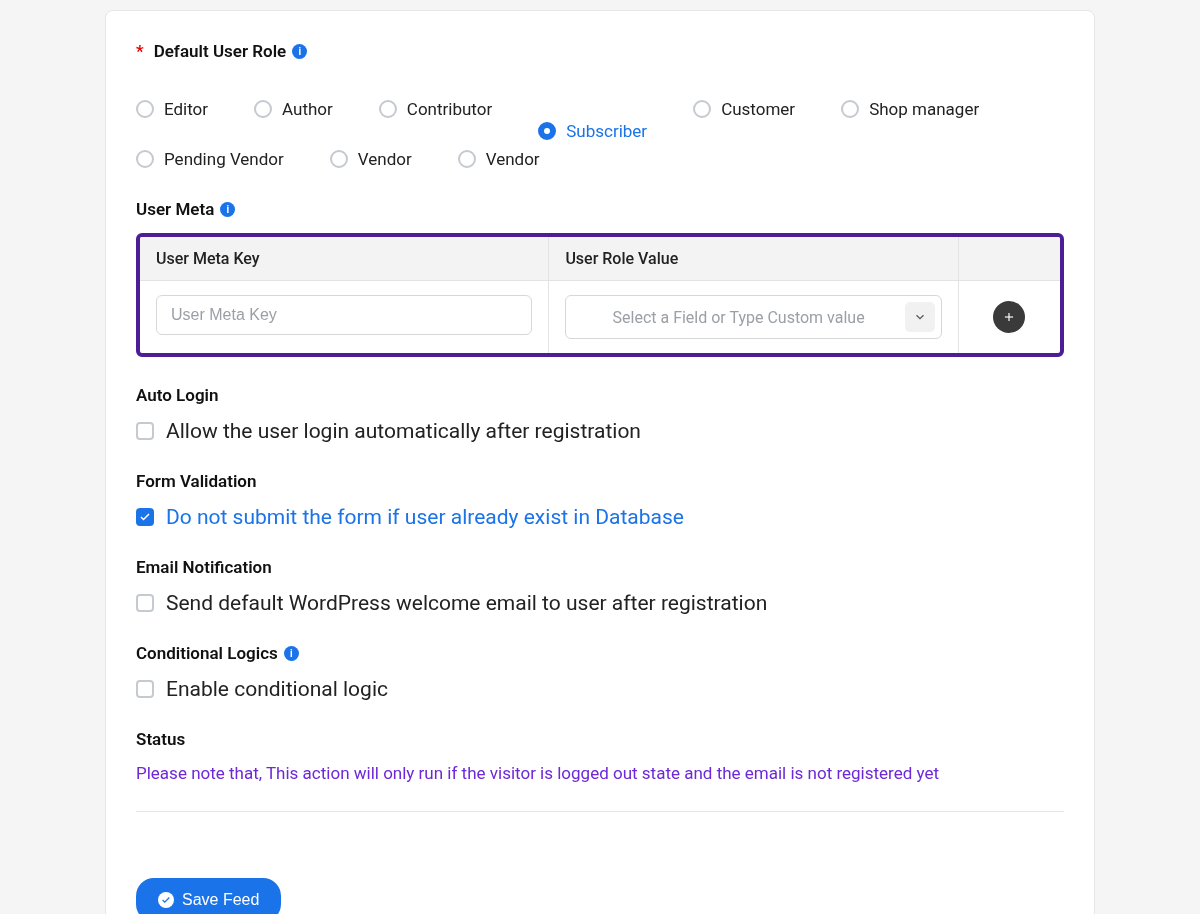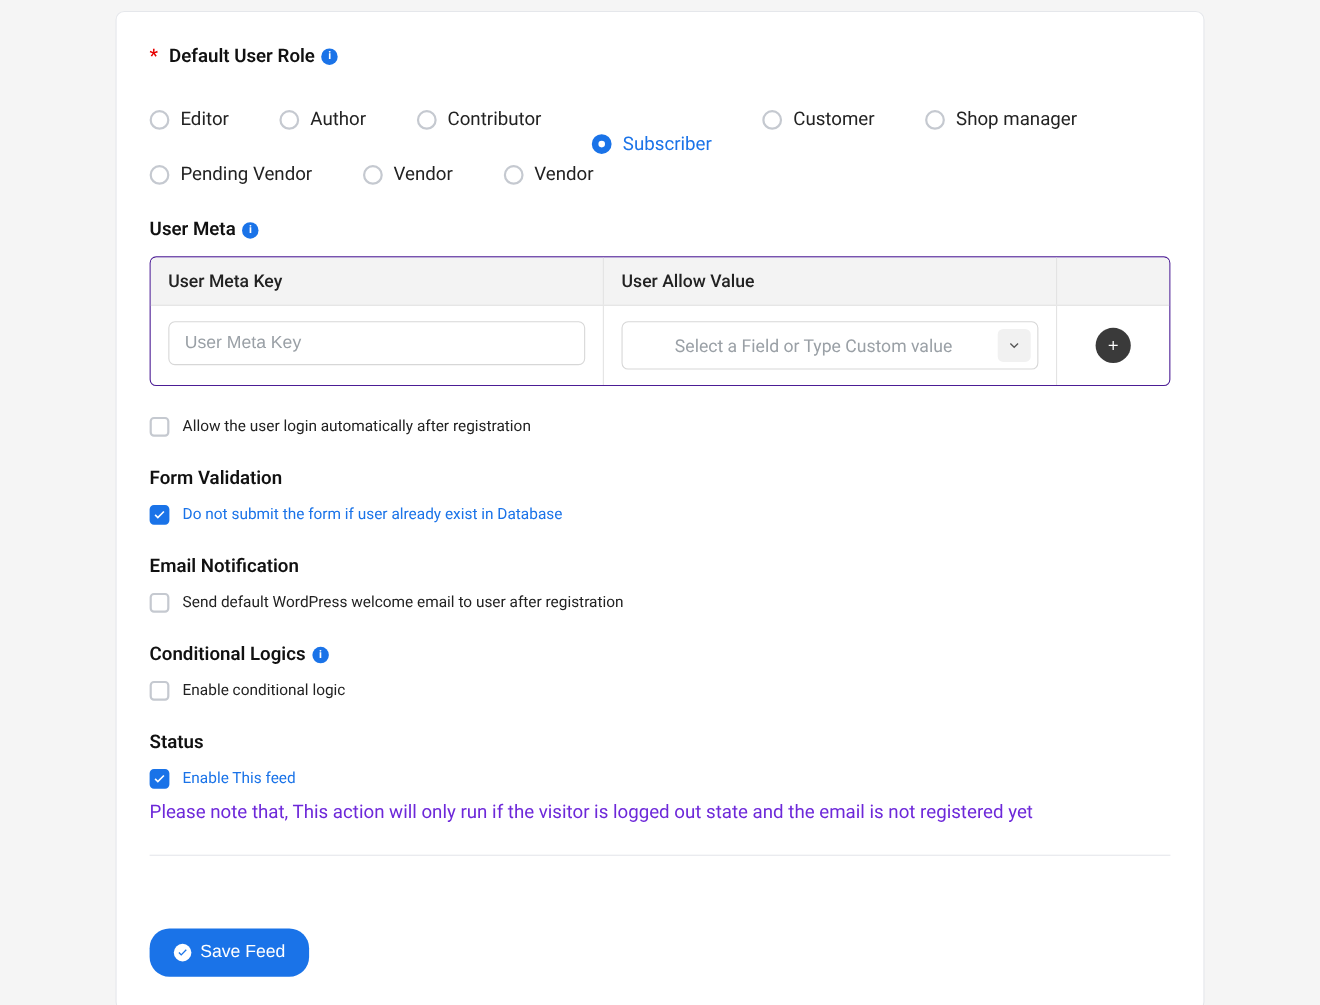--- a/index.html
+++ b/index.html
@@ -85,21 +85,21 @@
       background: #1a73e8;
     }
     .radio-item.selected .radio-circle::after {
       content: "";
       width: 6px;
       height: 6px;
       border-radius: 50%;
       background: #fff;
     }
     .meta-table {
-      border: 1px solid #4c1d95;
+      border: 4px solid #4c1d95;
       border-radius: 6px;
       overflow: hidden;
       margin-top: 3px;
     }
     .meta-header {
       display: flex;
       background: #f3f3f3;
       border-bottom: 1px solid #e3e3e3;
     }
     .meta-header .col {
@@ -191,21 +191,21 @@
     }
     .plus-btn svg {
       width: 14px;
       height: 14px;
       stroke: #fff;
     }
     .check-row {
       display: flex;
       align-items: center;
       gap: 12px;
-      font-size: 14px;
+      font-size: 21px;
       color: #222;
       cursor: pointer;
     }
     .check-row.checked {
       color: #1a73e8;
     }
     .checkbox {
       width: 18px;
       height: 18px;
       border: 2px solid #c5c9d0;
@@ -318,21 +318,21 @@
 
   
   <div class="section">
     <div class="section-label">
       <span>User Meta</span>
       <span class="info-icon">i</span>
     </div>
     <div class="meta-table">
       <div class="meta-header">
         <div class="col col-key">User Meta Key</div>
-        <div class="col col-value">User Allow Value</div>
+        <div class="col col-value">User Role Value</div>
         <div class="col col-action"></div>
       </div>
       <div class="meta-row">
         <div class="cell cell-key">
           <input type="text" class="text-input" placeholder="User Meta Key" style="">
         </div>
         <div class="cell cell-value">
           <div class="select-wrap">
             <span class="select-placeholder">Select a Field or Type Custom value</span>
             <span class="chevron-btn">
@@ -349,20 +349,23 @@
                 <line x1="5" y1="12" x2="19" y2="12"></line>
               </svg>
           </div>
         </div>
       </div>
     </div>
   </div>
 
   
   <div class="section">
+    <div class="section-label">
+      <span>Auto Login</span>
+    </div>
     <label class="check-row">
       <span class="checkbox"></span>
       <span>Allow the user login automatically after registration</span>
     </label>
   </div>
 
   
   <div class="section">
     <div class="section-label">
       <span>Form Validation</span>
@@ -398,28 +401,20 @@
       <span class="checkbox"></span>
       <span>Enable conditional logic</span>
     </label>
   </div>
 
   
   <div class="section">
     <div class="section-label">
       <span>Status</span>
     </div>
-    <label class="check-row checked">
-      <span class="checkbox">
-        <svg viewBox="0 0 24 24" fill="none">
-            <polyline points="20 6 9 17 4 12"></polyline>
-          </svg>
-      </span>
-      <span>Enable This feed</span>
-    </label>
     <div class="note">Please note that, This action will only run if the visitor is logged out state and the email is not registered yet</div>
   </div>
 
   <hr class="divider">
 
   <button class="save-btn">
     <span class="circle-check">
       <svg viewBox="0 0 24 24" fill="none">
           <polyline points="20 6 9 17 4 12"></polyline>
         </svg>

